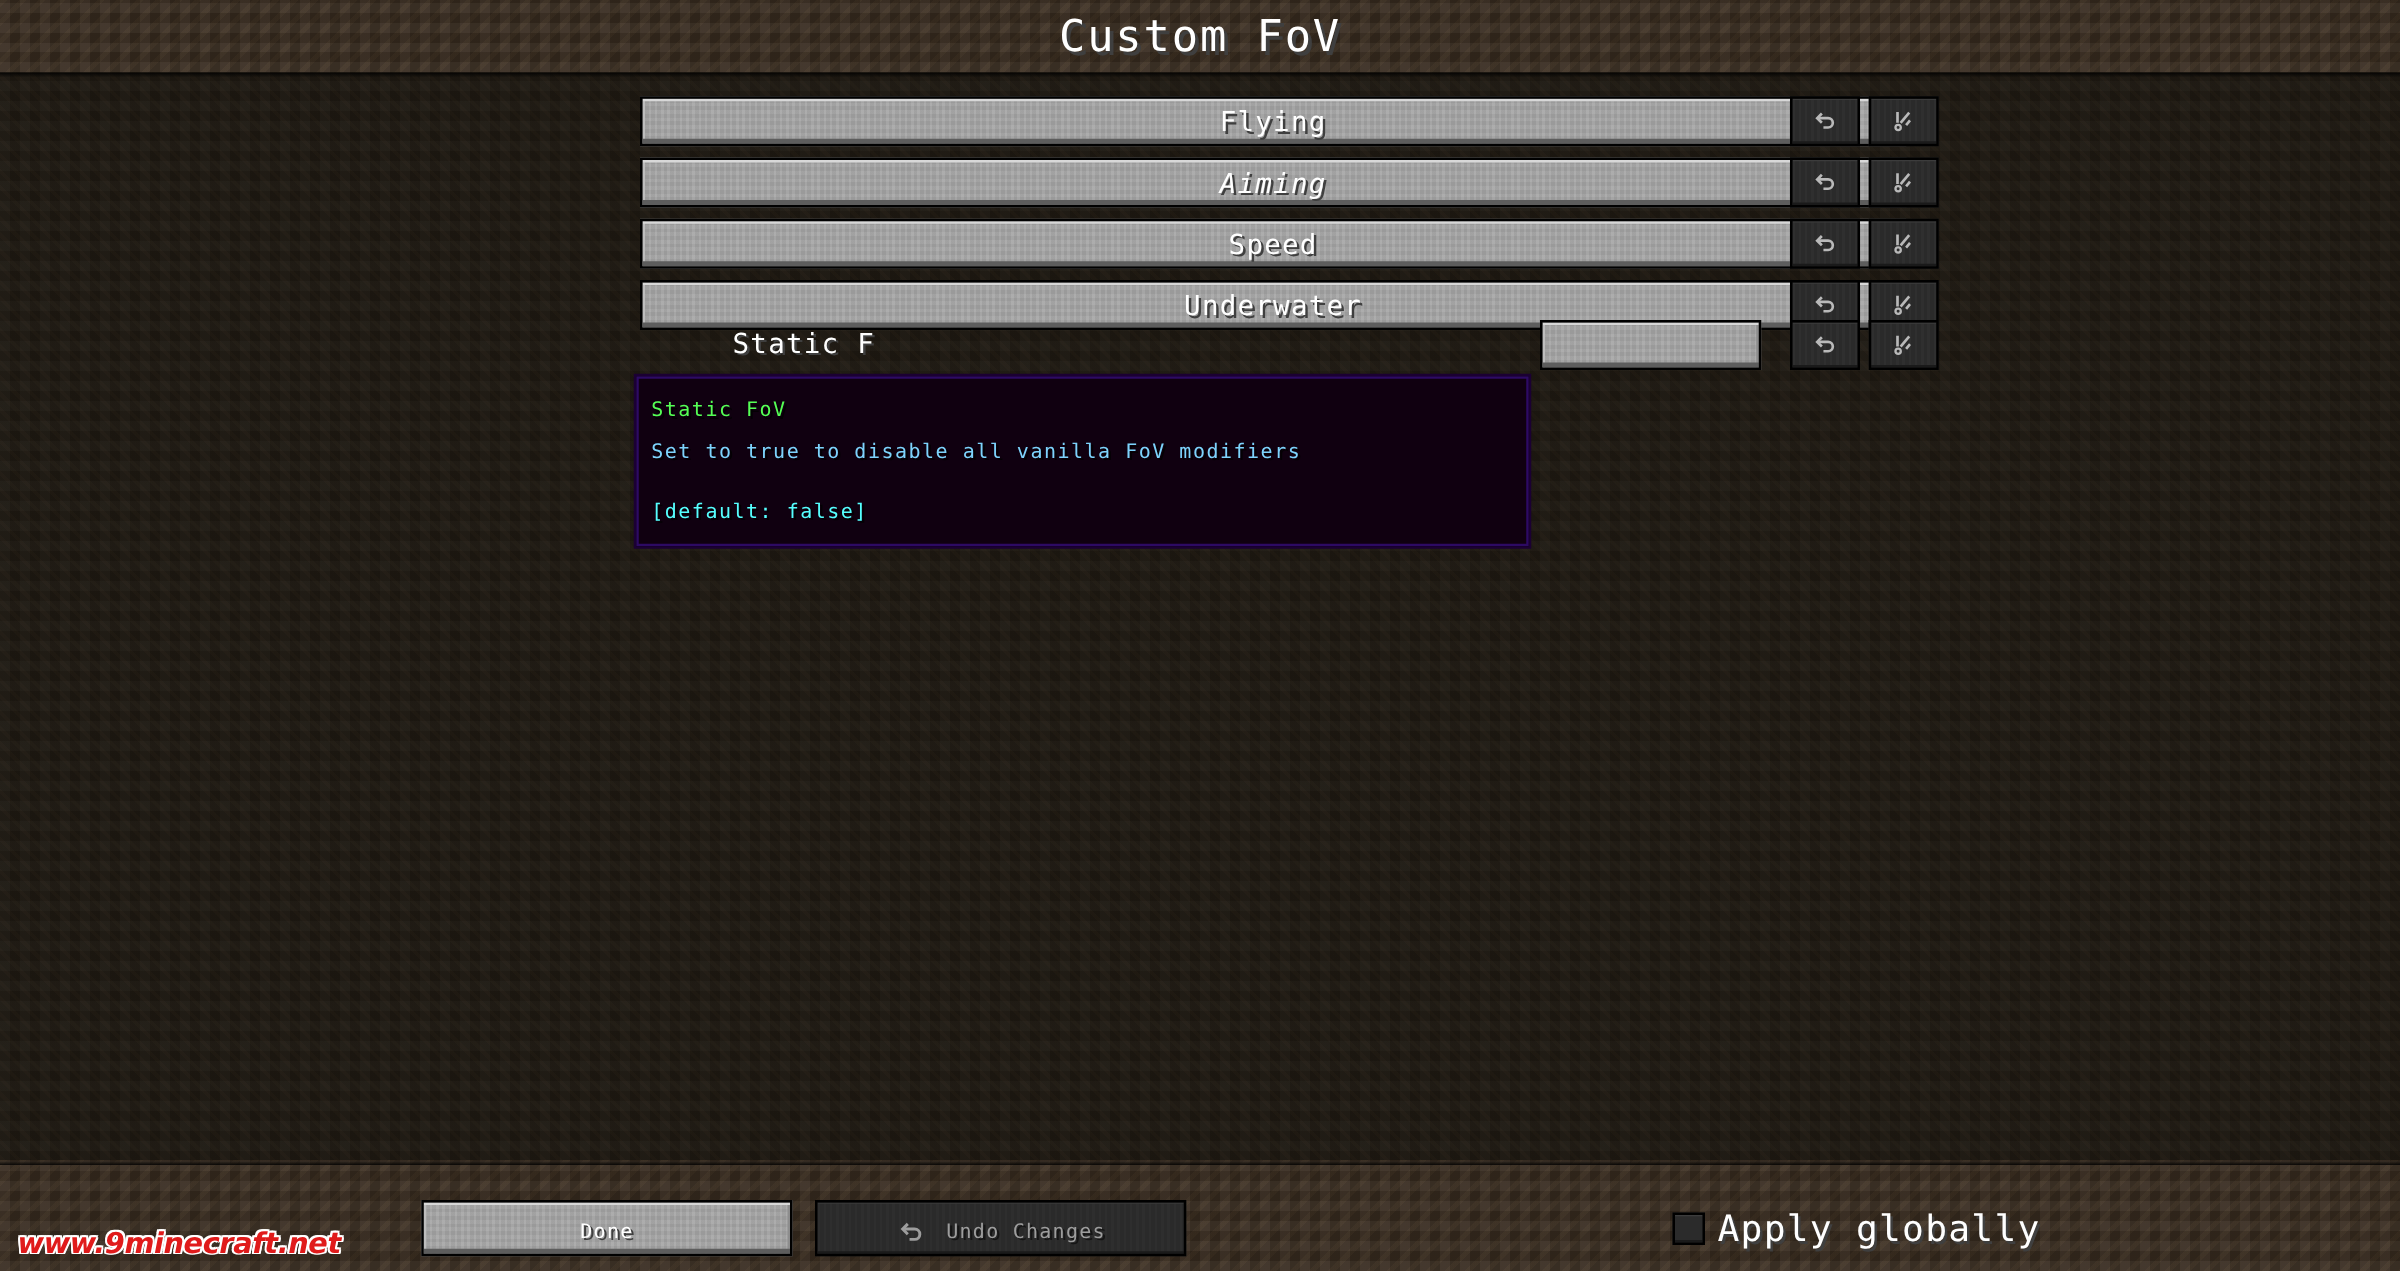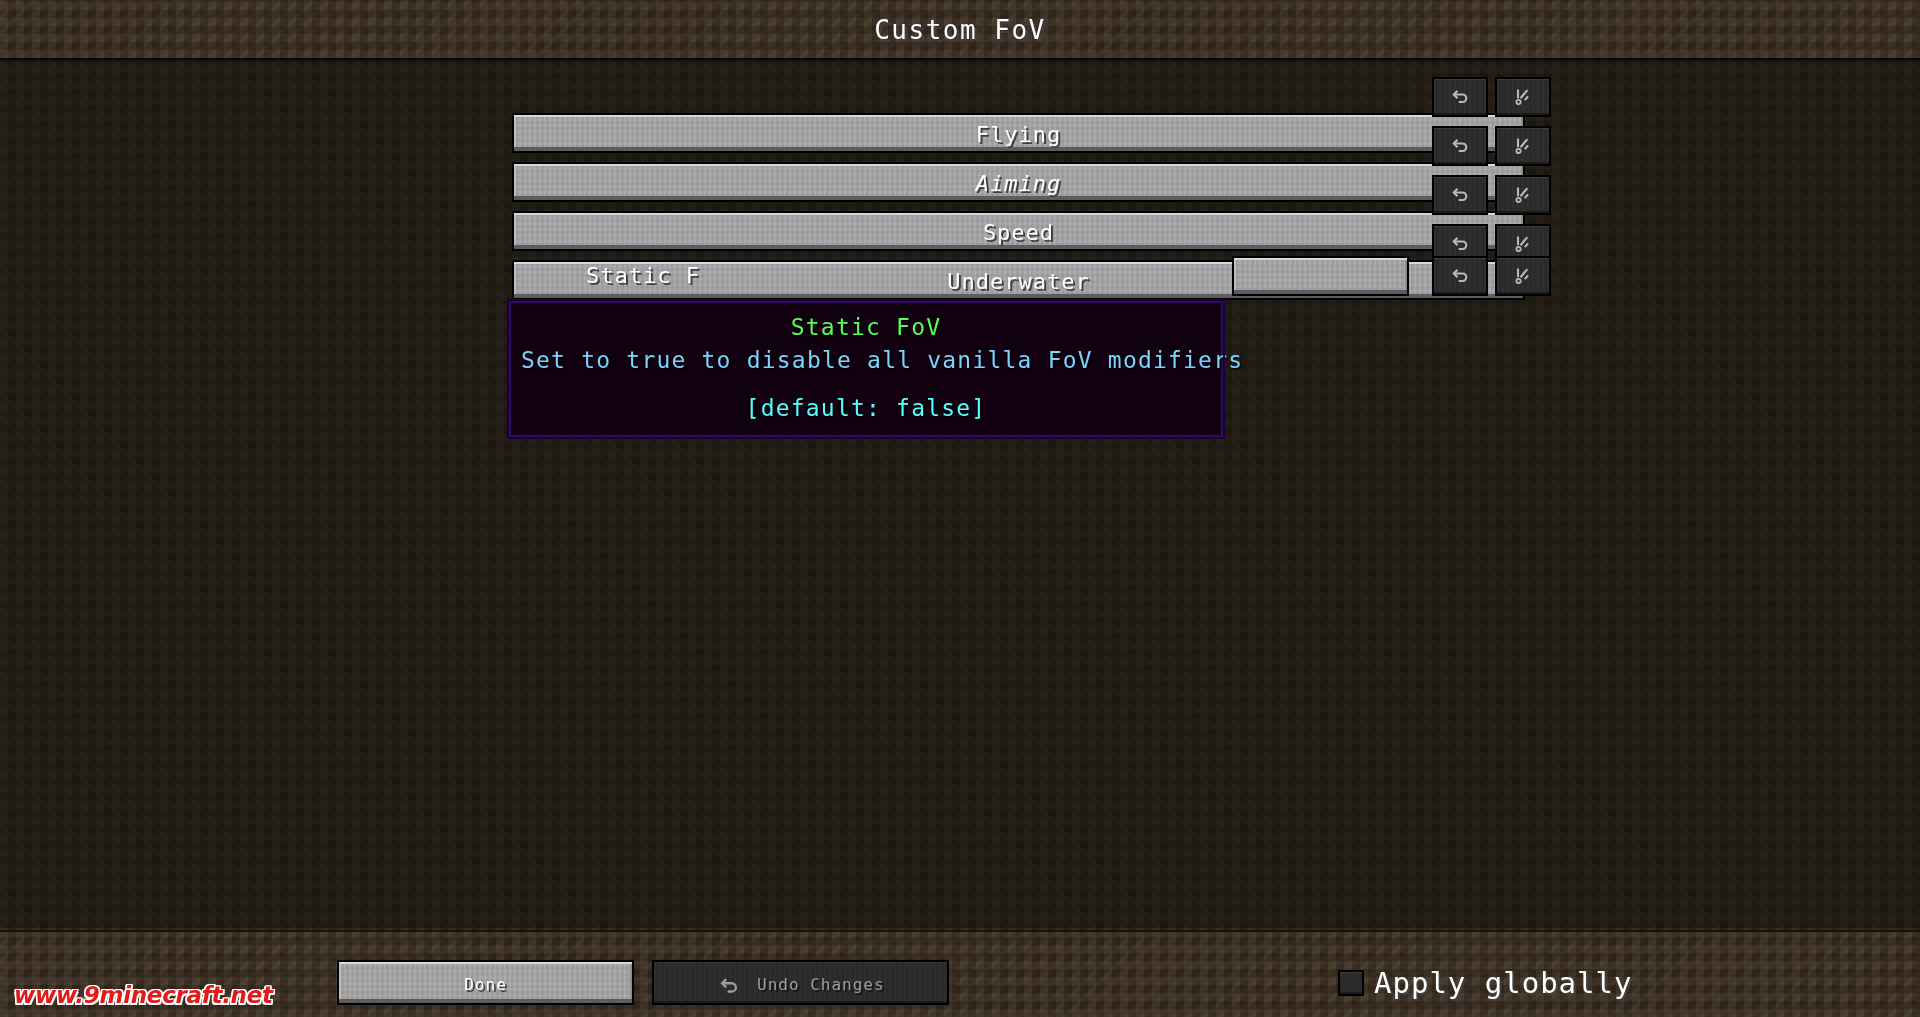--- a/index.html
+++ b/index.html
@@ -55,21 +55,21 @@
   #footer-edge { top: 928px; background: linear-gradient(0deg, rgba(0,0,0,.85), rgba(0,0,0,0)); }
 
   
   #page-title {
     position: absolute;
     top: 15px;
     left: 0;
     width: 1920px;
     text-align: center;
     color: #ffffff;
-    font-size: 26px;
+    font-size: 35px;
     letter-spacing: 1.5px;
     text-shadow: 3px 3px 0 #3f3f3f;
     font-weight: normal;
     line-height: 30px;
   }
 
   
   #rows { position: absolute; top: 0; left: 0; width: 1920px; }
   .config-row {
     position: absolute;
@@ -103,21 +103,20 @@
     user-select: none;
     overflow: hidden;
     white-space: nowrap;
   }
 
   .row-main-button {
     left: 512px;
     top: 0;
     width: 1013px;
     height: 40px;
-    margin-top: 36px;
   }
   .row-value-button {
     left: 1232px;
     top: 0;
     width: 177px;
     height: 40px;
   }
 
   
   .row-label {
@@ -172,26 +171,25 @@
     width: 714px;
     box-sizing: border-box;
     background: #100010;
     border: 2px solid #2d0a63;
     outline: 2px solid #1b0033;
     padding: 8px 10px 10px 10px;
     z-index: 40;
     box-shadow: 0 0 0 1px #000;
   }
   .tip-line {
-    font-size: 23px;
+    font-size: 16px;
     letter-spacing: 1.2px;
     line-height: 33px;
     white-space: nowrap;
     text-shadow: 2px 2px 0 rgba(0,0,0,.75);
-    text-align: center;
   }
   .tip-line.title  { color: #55ff55; }
   .tip-line.body   { color: #ffff55; }
   .tip-line.footer { color: #55ffff; }
 
   
   #bottom-bar { position: absolute; left: 0; top: 928px; width: 1920px; height: 89px; z-index: 20; }
 
   .bottom-button {
     position: absolute;

